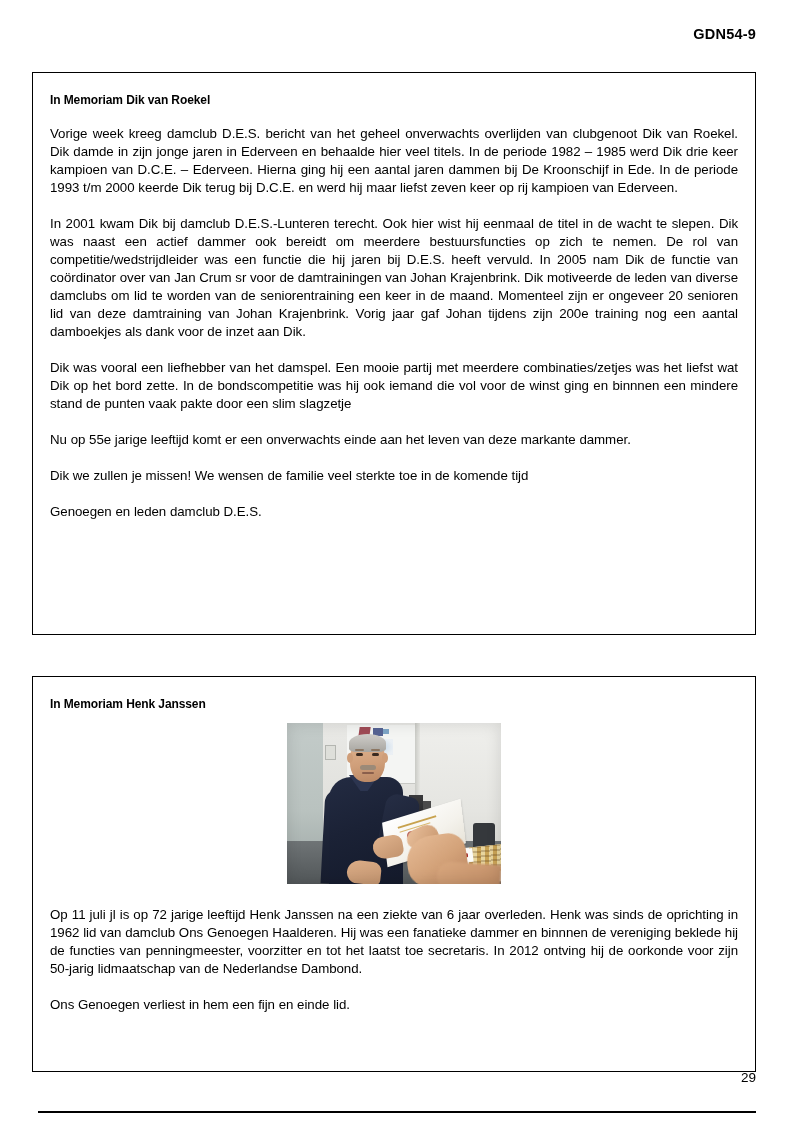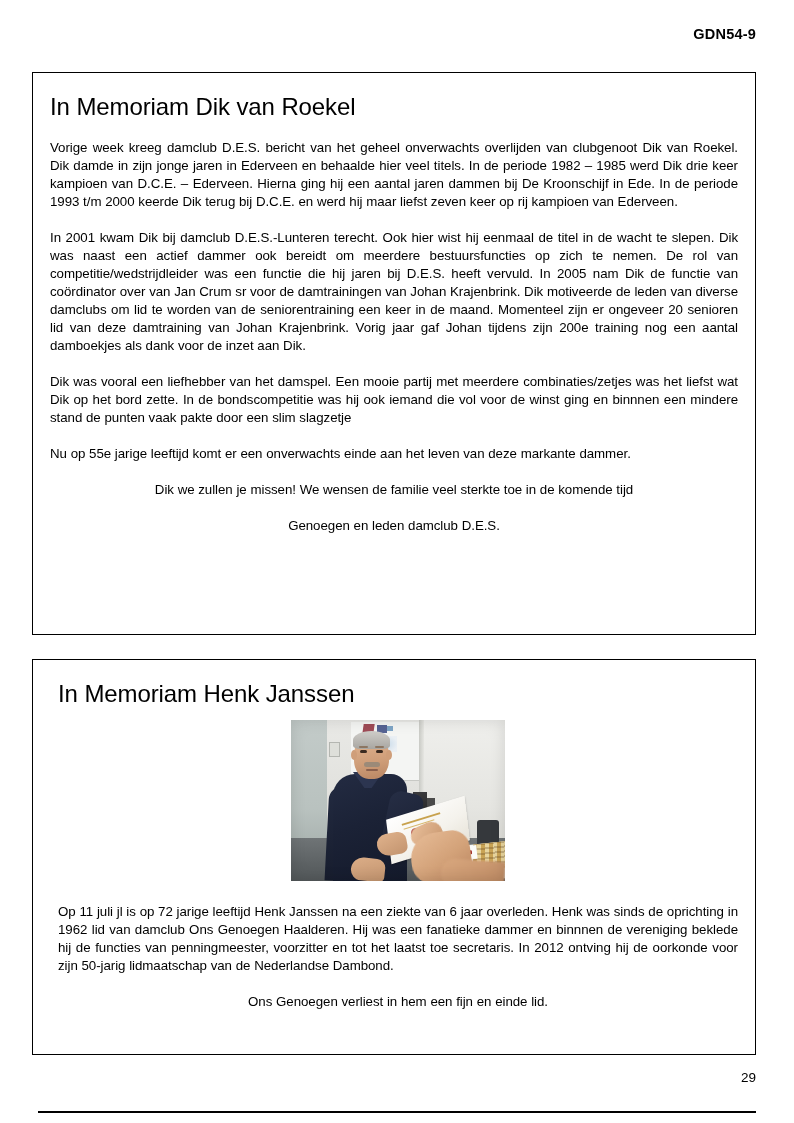--- a/index.html
+++ b/index.html
@@ -32,44 +32,44 @@
   }
   .memoriam-box {
     position: absolute;
     left: 32px;
     width: 724px;
     border: 1.6px solid #000;
     box-sizing: border-box;
     background: #fff;
   }
   #box-roekel { top: 72px; height: 563px; }
-  #box-janssen { top: 659px; height: 396px; padding-left: 8px; }
+  #box-janssen { top: 676px; height: 396px; }
 
   .box-inner {
     padding: 16px 17px 10px 17px;
   }
   .section-title {
-    font-size: 24px;
-    font-weight: normal;
+    font-size: 12px;
+    font-weight: bold;
     margin: 4px 0 18px 0;
     letter-spacing: -0.1px;
   }
   #box-janssen .section-title {
     margin-bottom: 12px;
   }
   p.body-text {
     font-size: 13.3px;
     line-height: 18px;
     text-align: justify;
     margin: 0 0 18px 0;
     letter-spacing: -0.05px;
     word-spacing: 0.1px;
   }
   p.body-text:last-child { margin-bottom: 0; }
-  p.no-justify { text-align: center; }
+  p.no-justify { text-align: left; }
 
   .photo-wrap {
     display: flex;
     justify-content: center;
     margin: 6px 0 22px 0;
   }
   .photo {
     position: relative;
     width: 214px;
     height: 161px;

